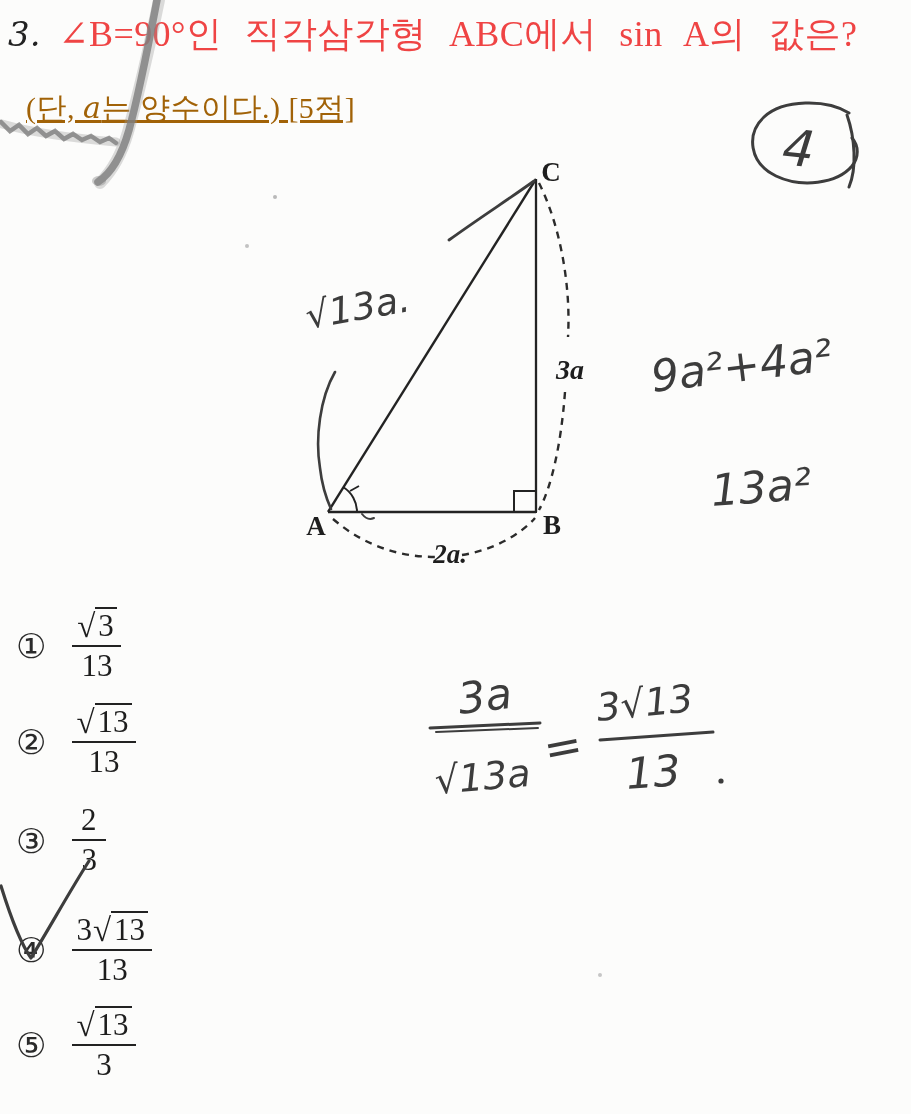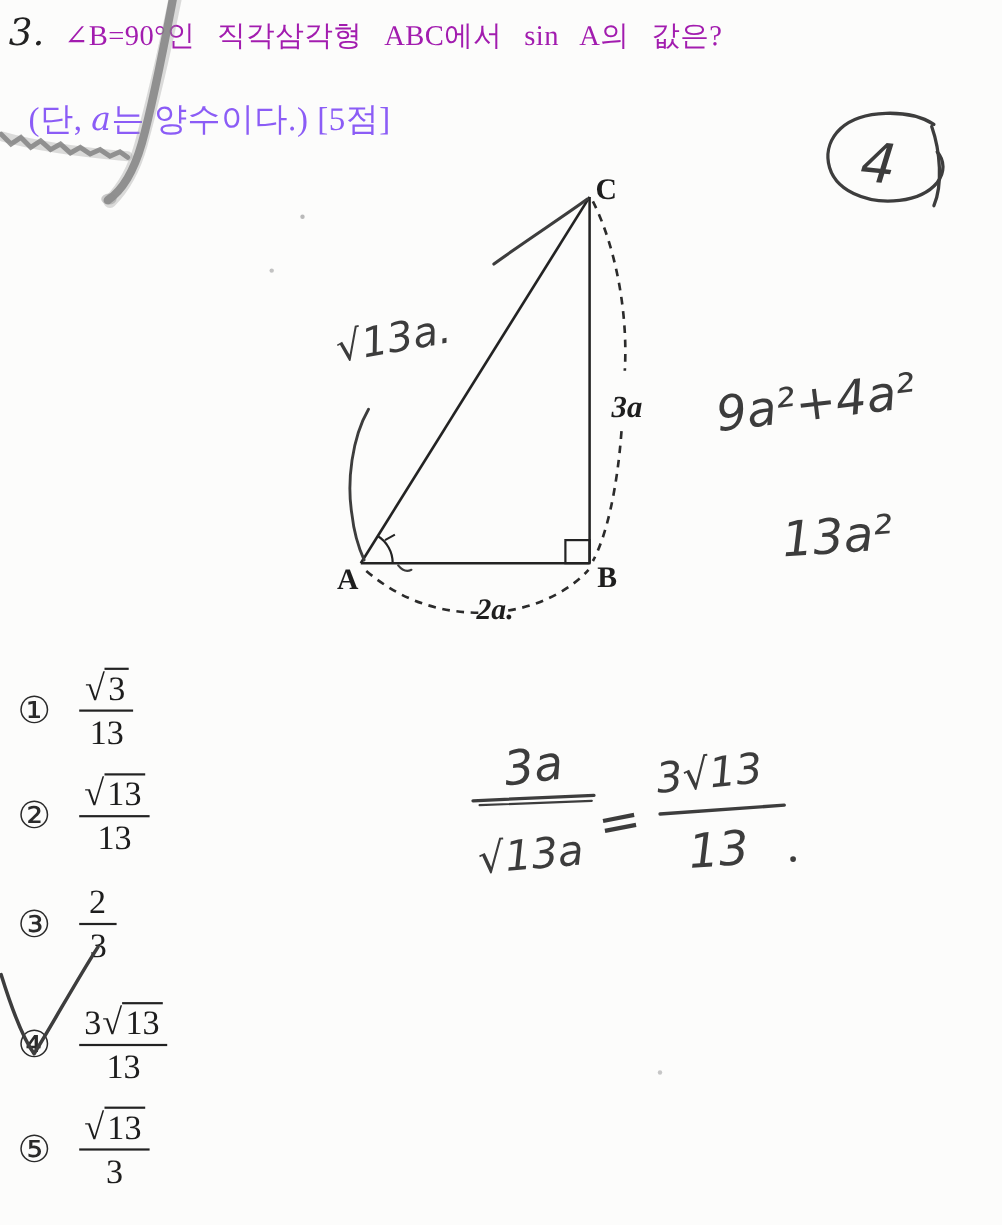--- a/index.html
+++ b/index.html
@@ -3,22 +3,22 @@
 <meta charset="utf-8">
 <style>
   html,body{margin:0;padding:0;background:#e8e8e8;}
   #stage{
     position:relative;width:911px;height:1114px;background:#fcfcfb;
     overflow:hidden;font-family:"Liberation Serif","DejaVu Serif",serif;color:#1d1d1d;
   }
   
   .qline1{position:absolute;left:8px;top:10px;width:900px;display:flex;align-items:baseline;}
   .qnum{font-style:italic;font-size:34px;color:#222;margin-right:18px;font-family:"DejaVu Serif",serif;}
-  .qtext{font-size:26px;letter-spacing:.4px;word-spacing:13px;color:#a21caf;white-space:nowrap;}
-  .qline2{position:absolute;left:26px;top:88px;font-size:30px;letter-spacing:.5px;color:#8b5cf6;white-space:nowrap;}
+  .qtext{font-size:36px;letter-spacing:.4px;word-spacing:13px;color:#ef4444;white-space:nowrap;}
+  .qline2{position:absolute;left:26px;top:88px;font-size:30px;letter-spacing:.5px;color:#a16207;white-space:nowrap;text-decoration:underline;}
   .qline2 .ital{font-style:italic;font-family:"DejaVu Serif",serif;}
   
   .choice{position:absolute;left:16px;display:flex;align-items:center;gap:26px;}
   .cnum{font-family:"DejaVu Sans",sans-serif;font-size:34px;color:#2a2a2a;line-height:1;}
   .frac{display:inline-flex;flex-direction:column;align-items:center;font-size:31px;color:#1d1d1d;}
   .frac .num{display:flex;align-items:flex-end;line-height:1.12;padding:0 4px 1px 4px;}
   .frac .den{display:block;border-top:2.2px solid #222;line-height:1.18;padding:1px 9px 0 9px;min-width:100%;box-sizing:border-box;text-align:center;}
   .sqrt{font-size:33px;line-height:1;transform:translateY(-1px);}
   .rad{border-top:2px solid #222;line-height:1.12;padding:0 3px;}
   .coeff{line-height:1.12;padding-right:1px;}

